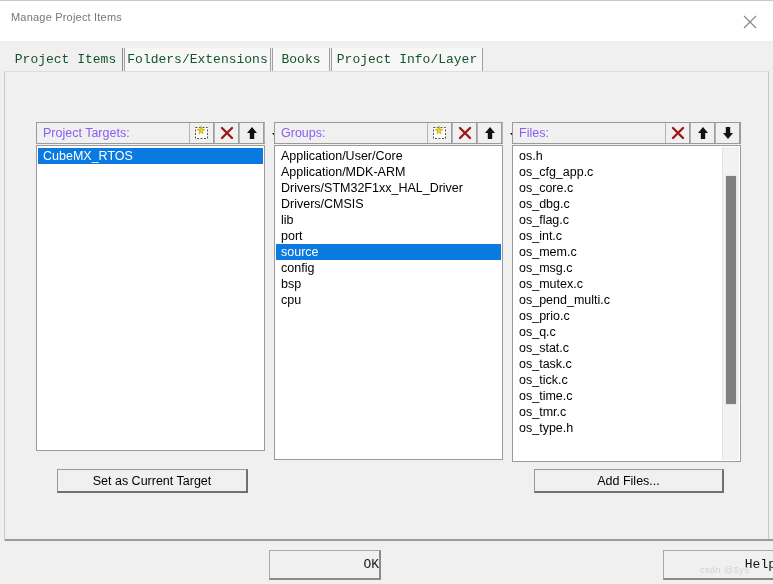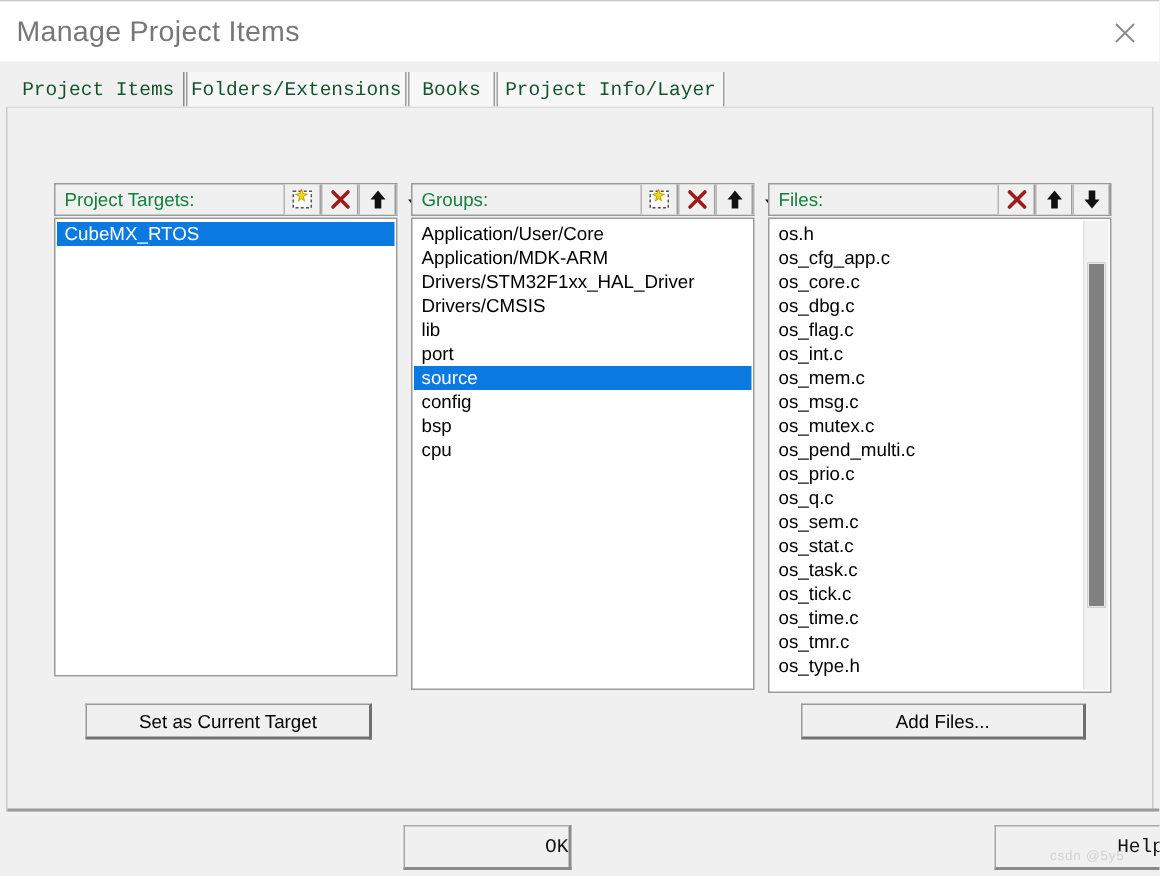--- a/index.html
+++ b/index.html
@@ -32,21 +32,21 @@
     position: absolute;
     left: 0; top: 0;
     width: 773px; height: 40px;
     background: #ffffff;
     box-sizing: border-box;
   }
   #title-text {
     position: absolute;
     left: 11px; top: 10px;
     font-family: "Liberation Sans", sans-serif;
-    font-size: 19px;
+    font-size: 11px;
     color: #777777;
     letter-spacing: .2px;
     white-space: nowrap;
   }
   #close-btn {
     position: absolute;
     right: 0; top: 0;
     width: 46px; height: 40px;
     cursor: default;
   }
@@ -104,21 +104,21 @@
     height: 22px;
     background: #f0f0f0;
     border: 1px solid #9a9a9a;
     box-sizing: border-box;
   }
   .col-header-label {
     position: absolute;
     left: 6px; top: 3px;
     font-family: "Liberation Sans", sans-serif;
     font-size: 12.5px;
-    color: #15803d;
+    color: #8b5cf6;
     white-space: nowrap;
   }
   .tool-btn {
     position: absolute;
     top: 0px;
     width: 25px; height: 20px;
     background: #f0f0f0;
     border-left: 1px solid #b4b4b4;
     border-right: 1px solid #9d9d9d;
     box-sizing: border-box;
@@ -359,21 +359,20 @@
           <div class="list-item">os_core.c</div>
           <div class="list-item">os_dbg.c</div>
           <div class="list-item">os_flag.c</div>
           <div class="list-item">os_int.c</div>
           <div class="list-item">os_mem.c</div>
           <div class="list-item">os_msg.c</div>
           <div class="list-item">os_mutex.c</div>
           <div class="list-item">os_pend_multi.c</div>
           <div class="list-item">os_prio.c</div>
           <div class="list-item">os_q.c</div>
-          <div class="list-item">os_sem.c</div>
           <div class="list-item">os_stat.c</div>
           <div class="list-item">os_task.c</div>
           <div class="list-item">os_tick.c</div>
           <div class="list-item">os_time.c</div>
           <div class="list-item">os_tmr.c</div>
           <div class="list-item">os_type.h</div>
         </div>
       <div class="scrollbar">
         <div class="scroll-thumb" id="files-thumb" style="top: 28px; height: 230px;"></div>
       </div>

